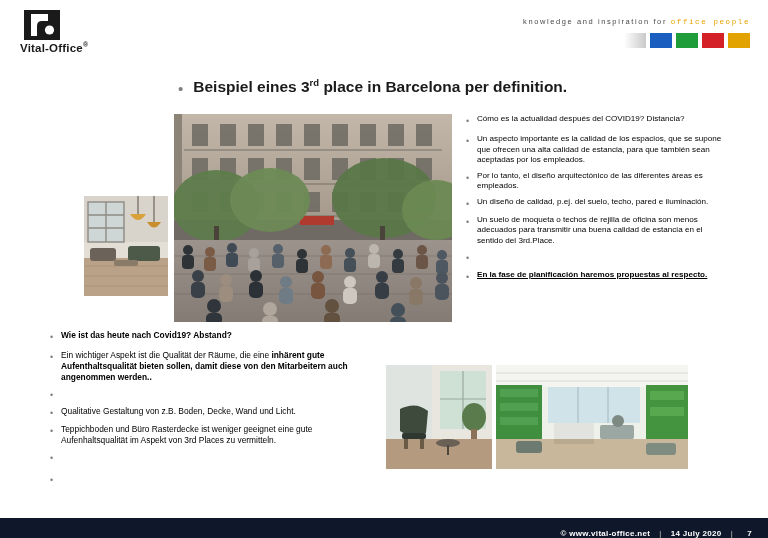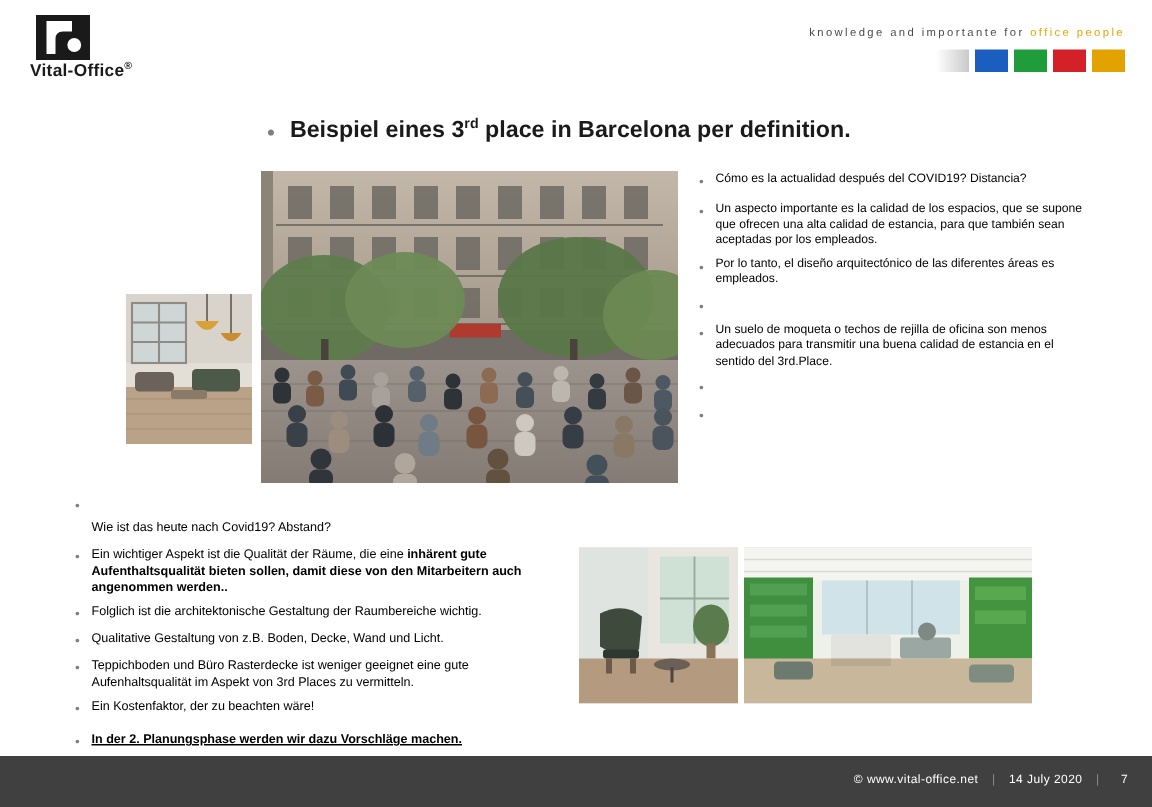--- a/index.html
+++ b/index.html
@@ -63,20 +63,21 @@
     position: absolute;
     right: 18px;
     top: 17px;
     font-size: 7.5px;
     letter-spacing: 1.6px;
     color: #4a4a4a;
     white-space: nowrap;
   }
   .tagline .accent {
     color: #e8a400;
+    font-family: Liberation Mono, monospace;
   }
   .swatches {
     position: absolute;
     right: 18px;
     top: 33px;
     display: flex;
     gap: 4px;
   }
   .swatch {
     width: 22px;
@@ -171,41 +172,41 @@
   }
 
   
   #de-block {
     left: 50px;
     top: 330px;
     width: 330px;
     font-size: 8.4px;
   }
   #de-block .row.head .txt {
-    font-weight: normal;
-    margin-top: 16px;
+    font-weight: bold;
   }
   #de-block .row.head { margin-bottom: 7px; }
   #de-block .row.sub  { margin-bottom: 5px; }
   #de-block .row.underline .txt {
     font-weight: bold;
     text-decoration: underline;
   }
   #de-block .row.underline { margin-top: 9px; }
   .strongline { font-weight: bold; margin-top: 46px; }
 
   
   .footer {
     position: absolute;
     left: 0;
     bottom: 0;
     width: 768px;
-    height: 34px;
-    background: #404040;
+    height: 20px;
+    background: #0f172a;
     color: #ffffff;
+    font-weight: bold;
   }
   .footer-inner {
     position: absolute;
     right: 16px;
     top: 11px;
     font-size: 8px;
     letter-spacing: 0.3px;
     display: flex;
     align-items: center;
     gap: 9px;
@@ -228,21 +229,21 @@
           <path d="M7 4 L7 26 L13 26 L13 16 Q13 11 18 11 L24 11 L24 4 Z" fill="#ffffff"></path>
           <circle cx="25.5" cy="20" r="4.6" fill="#ffffff"></circle>
         </svg>
       </div>
       <div class="logo-text">
         <span>Vital-Office</span><span class="reg">®</span>
       </div>
     </div>
 
     <div class="tagline">
-      <span>knowledge and importante for </span><span class="accent">office people</span>
+      <span>knowledge and inspiration for </span><span class="accent">office people</span>
     </div>
 
     <div class="swatches">
       <div class="swatch grad"></div>
       <div class="swatch" id="sw1" style="background: rgb(26, 95, 191);"></div>
       <div class="swatch" id="sw2" style="background: rgb(31, 157, 58);"></div>
       <div class="swatch" id="sw3" style="background: rgb(212, 32, 39);"></div>
       <div class="swatch" id="sw4" style="background: rgb(226, 163, 0);"></div>
     </div>
   </div>
@@ -547,69 +548,68 @@
     <div class="row sub">
       <div class="bullet">•</div>
       <div class="txt">Un aspecto importante es la calidad de los espacios, que se supone que ofrecen una alta calidad de estancia, para que también sean aceptadas por los empleados.</div>
     </div>
     <div class="row sub">
       <div class="bullet">•</div>
       <div class="txt">Por lo tanto, el diseño arquitectónico de las diferentes áreas es empleados.</div>
     </div>
     <div class="row sub">
       <div class="bullet">•</div>
+      <div class="txt">Un diseño de calidad, p.ej. del suelo, techo, pared e iluminación.</div>
     </div>
     <div class="row sub">
       <div class="bullet">•</div>
       <div class="txt">Un suelo de moqueta o techos de rejilla de oficina son menos adecuados para transmitir una buena calidad de estancia en el sentido del 3rd.Place.</div>
     </div>
     <div class="row sub">
       <div class="bullet">•</div>
     </div>
     <div class="row underline">
       <div class="bullet">•</div>
+      <div class="txt">En la fase de planificación haremos propuestas al respecto.</div>
     </div>
   </div>
 
   <div class="bullets" id="de-block">
     <div class="row head">
       <div class="bullet">•</div>
       <div class="txt">Wie ist das heute nach Covid19? Abstand?</div>
     </div>
 
     <div class="row sub">
       <div class="bullet">•</div>
       <div class="txt">
         <span>Ein wichtiger Aspekt ist die Qualität der Räume, die eine </span><span class="strongline">inhärent gute Aufenthaltsqualität bieten sollen, damit diese von den Mitarbeitern auch angenommen werden..</span>
       </div>
     </div>
 
     <div class="row sub">
       <div class="bullet">•</div>
-      <div class="txt">Folglich ist die architektonische Gestaltung der Raumbereiche wichtig.</div>
     </div>
 
     <div class="row sub">
       <div class="bullet">•</div>
       <div class="txt">Qualitative Gestaltung von z.B. Boden, Decke, Wand und Licht.</div>
     </div>
 
     <div class="row sub">
       <div class="bullet">•</div>
       <div class="txt">Teppichboden und Büro Rasterdecke ist weniger geeignet eine gute Aufenhaltsqualität im Aspekt von 3rd Places zu vermitteln.</div>
     </div>
 
     <div class="row sub">
       <div class="bullet">•</div>
-      <div class="txt">Ein Kostenfaktor, der zu beachten wäre!</div>
     </div>
 
     <div class="row underline">
       <div class="bullet">•</div>
-      <div class="txt">In der 2. Planungsphase werden wir dazu Vorschläge machen.</div>
     </div>
   </div>
 
   <div class="footer">
     <div class="footer-inner">
       <span>©  www.vital-office.net</span>
       <span class="footer-sep">|</span>
       <span>14 July 2020</span>
       <span class="footer-sep">|</span>
       <span class="footer-page">7</span>

